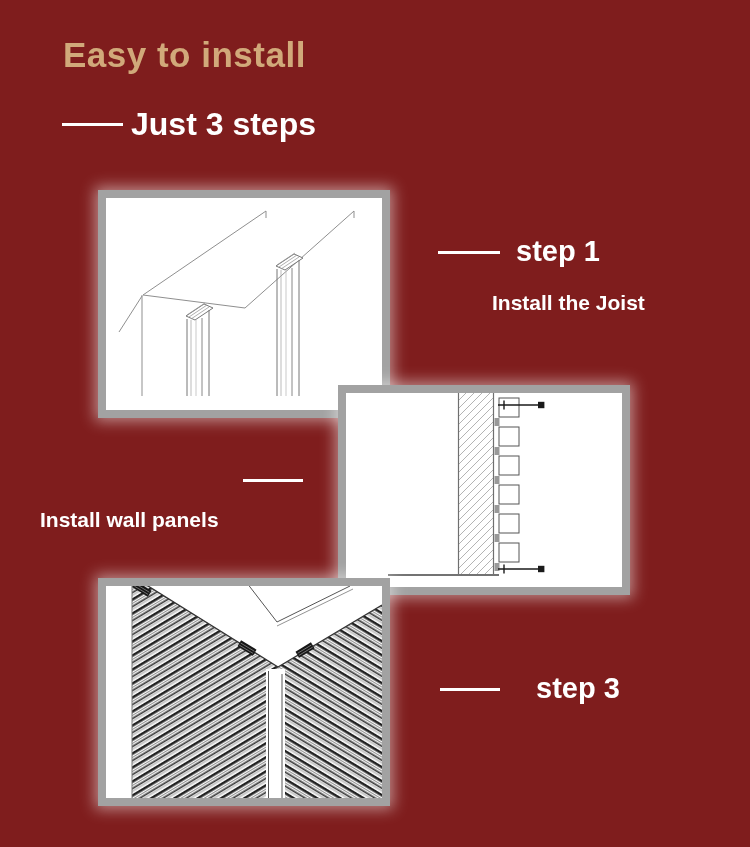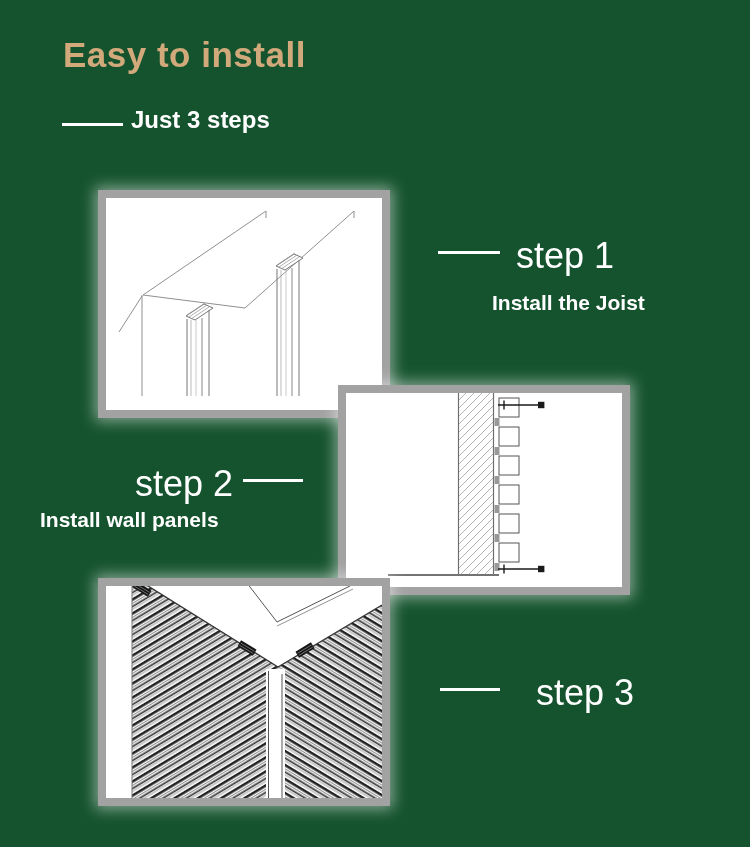--- a/index.html
+++ b/index.html
@@ -1,38 +1,38 @@
 <!DOCTYPE html>
 <html><head>
 <meta charset="utf-8">
 <style>
   html,body{margin:0;padding:0;background:#222;}
   .canvas{
     position:relative;width:750px;height:847px;overflow:hidden;
-    background:#14532d;
+    background:#7f1d1d;
     font-family:"Liberation Sans", sans-serif;
   }
   .page-title{
     position:absolute;left:63px;top:36px;
     font-size:35px;font-weight:bold;letter-spacing:.5px;line-height:1.1;
   }
   .subtitle-line{position:absolute;left:62px;top:123px;width:61px;height:3px;background:#ffffff;}
-  .subtitle-text{position:absolute;left:131px;top:107px;font-size:24px;font-weight:bold;color:#fff;line-height:1.1;}
+  .subtitle-text{position:absolute;left:131px;top:107px;font-size:32px;font-weight:bold;color:#fff;line-height:1.1;}
 
   .frame{
     position:absolute;background:#ffffff;border:8px solid #a2a2a2;
     box-shadow:0 0 14px 3px rgba(255,255,255,.5);
   }
   .frame svg{display:block;width:100%;height:100%;background:#fff;}
   #frame-step1{left:98px;top:190px;width:276px;height:212px;z-index:1;}
   #frame-step2{left:338px;top:385px;width:276px;height:194px;z-index:2;}
   #frame-step3{left:98px;top:578px;width:276px;height:212px;z-index:3;}
 
   .step-line{position:absolute;height:3px;background:#ffffff;z-index:4;}
-  .step-label{position:absolute;font-size:36px;font-weight:normal;color:#fff;line-height:1.1;z-index:4;white-space:nowrap;}
+  .step-label{position:absolute;font-size:29px;font-weight:bold;color:#fff;line-height:1.1;z-index:4;white-space:nowrap;}
   .step-desc{position:absolute;font-size:21px;font-weight:bold;color:#fff;line-height:1.1;z-index:4;white-space:nowrap;}
 
   #s1-line{left:438px;top:251px;width:62px;}
   #s1-label{left:516px;top:236px;}
   #s1-desc{left:492px;top:291px;}
 
   #s2-label{left:0px;top:464px;width:233px;text-align:right;}
   #s2-line{left:243px;top:479px;width:60px;}
   #s2-desc{left:40px;top:508px;}
 
@@ -168,20 +168,19 @@
           <line x1="-8" y1="1.5" x2="8" y2="1.5" stroke="#8a8a8a" stroke-width="0.7"></line>
         </g>
       </g>
     </svg>
   </div>
 
   <div class="step-line" id="s1-line"></div>
   <div class="step-label" id="s1-label">step 1</div>
   <div class="step-desc" id="s1-desc">Install the Joist</div>
 
-  <div class="step-label" id="s2-label">step 2</div>
   <div class="step-line" id="s2-line"></div>
   <div class="step-desc" id="s2-desc">Install wall panels</div>
 
   <div class="step-line" id="s3-line"></div>
   <div class="step-label" id="s3-label">step 3</div>
 
 </div>
 
 </body></html>

